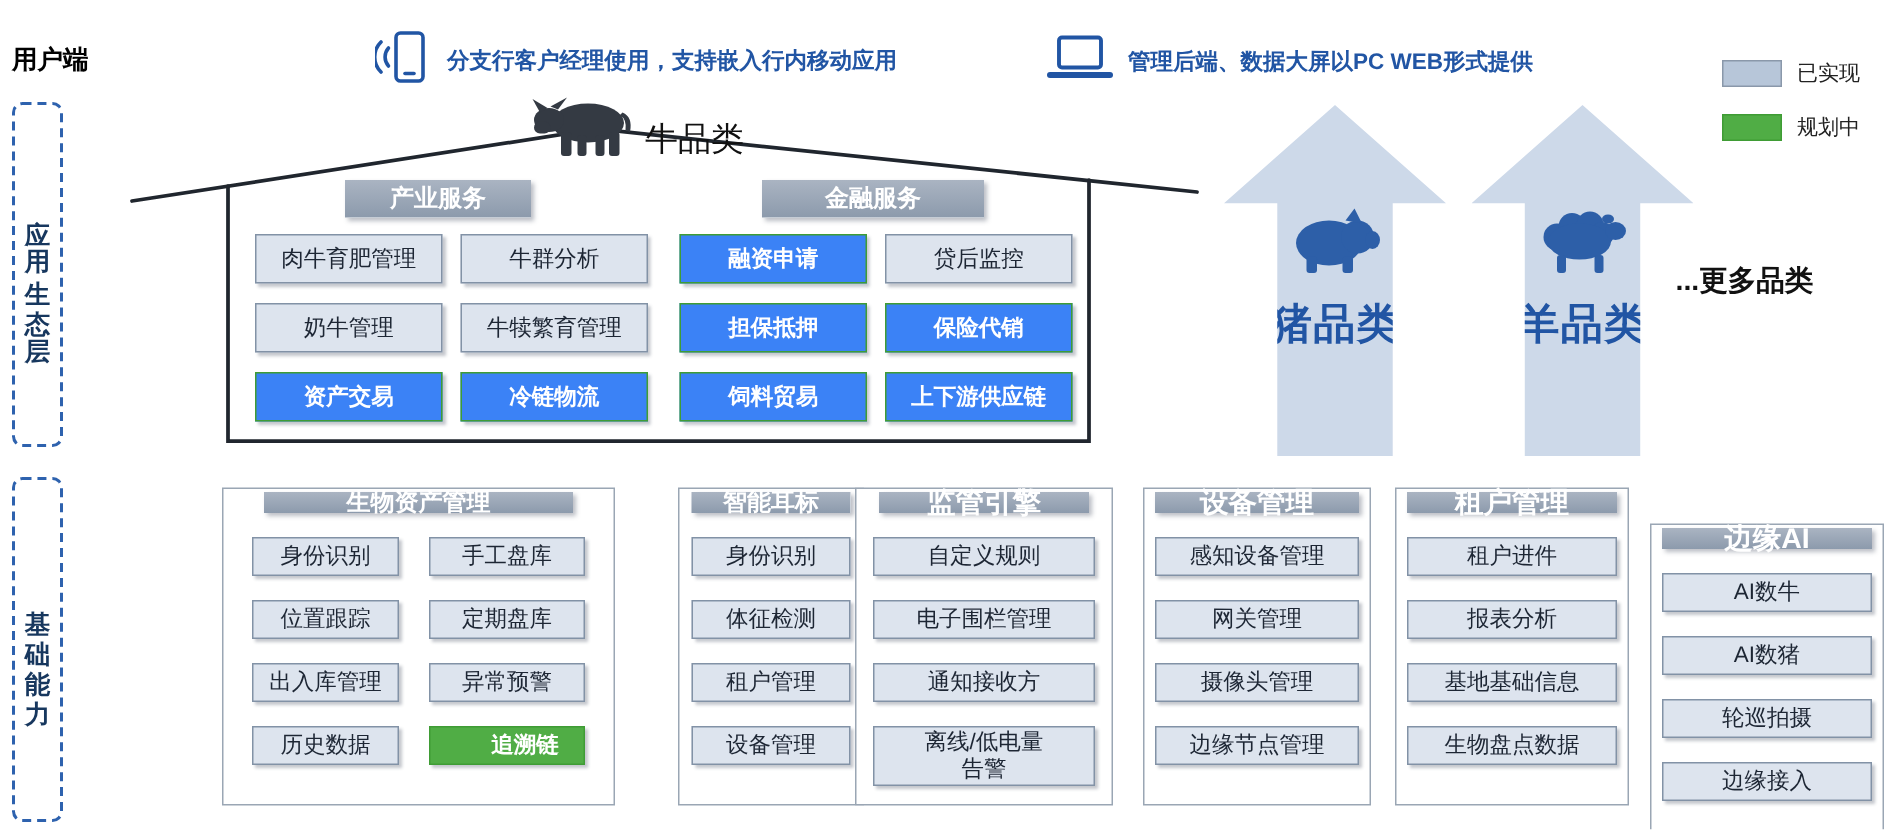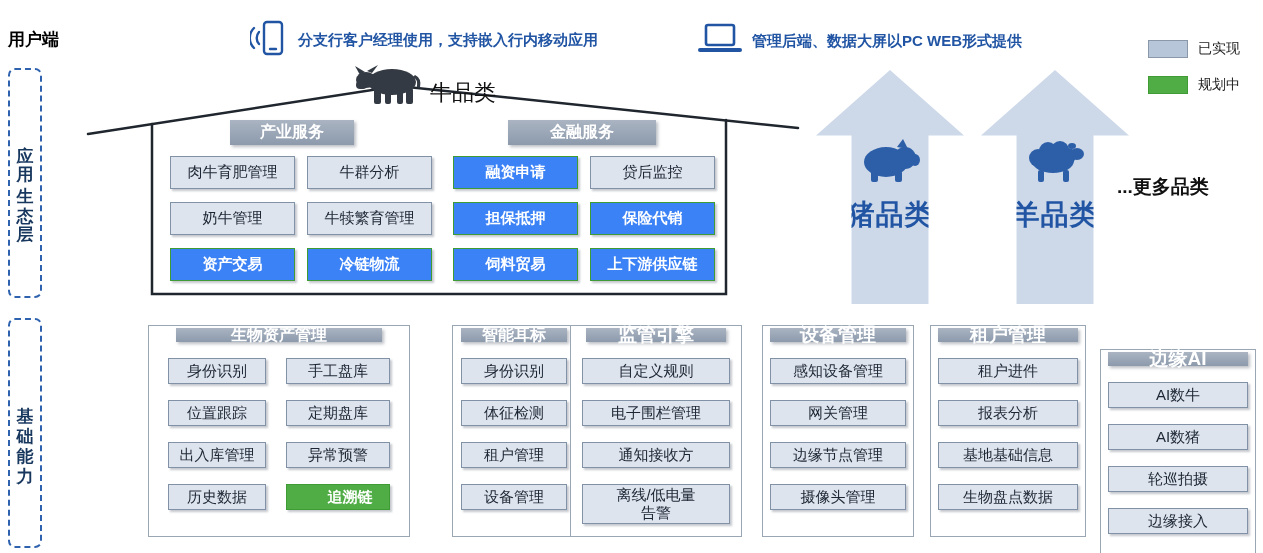--- a/index.html
+++ b/index.html
@@ -219,22 +219,22 @@
       <div class="c-item">离线/低电量
 告警</div>
     </div>
   </div>
 
   <div class="cap-col" style="left:762px;width:152px;">
     <div class="cap-header lg" style="width:136px;">设备管理</div>
     <div class="cap-items" style="grid-template-columns:136px;">
       <div class="c-item">感知设备管理</div>
       <div class="c-item">网关管理</div>
+      <div class="c-item">摄像头管理</div>
       <div class="c-item">边缘节点管理</div>
-      <div class="c-item">摄像头管理</div>
     </div>
   </div>
 
   <div class="cap-col" style="left:930px;width:156px;">
     <div class="cap-header lg" style="width:140px;">租户管理</div>
     <div class="cap-items" style="grid-template-columns:140px;">
       <div class="c-item">租户进件</div>
       <div class="c-item">报表分析</div>
       <div class="c-item">基地基础信息</div>
       <div class="c-item">生物盘点数据</div>

